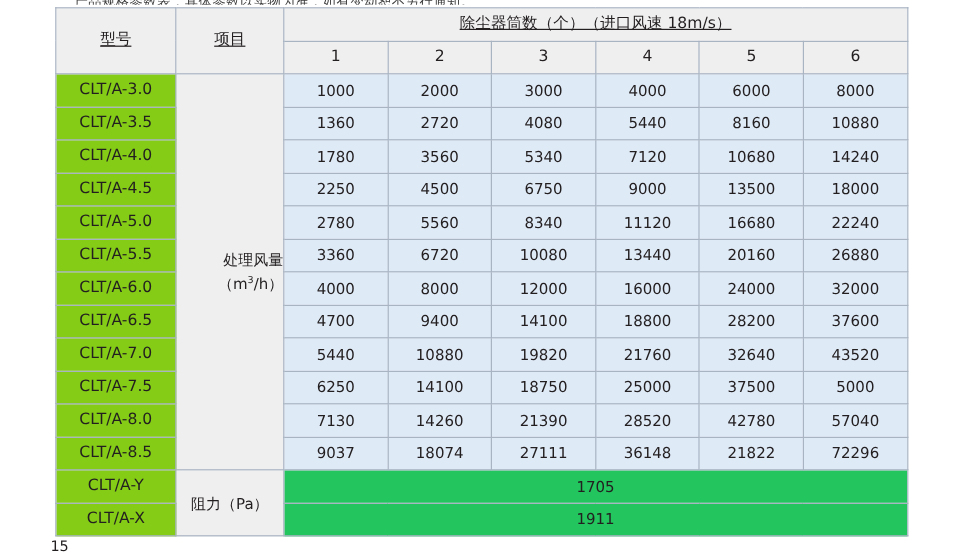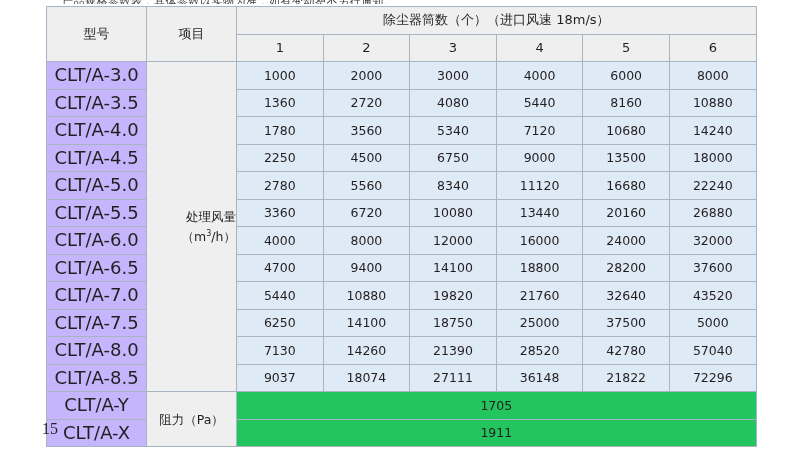--- a/index.html
+++ b/index.html
@@ -55,24 +55,25 @@
   .col-model   { width: 100px; }
   .col-item    { width: 90px; }
   .col-num     { width: 86.6px; }
 
   .hdr {
     background: #efefef;
     font-size: 13px;
   }
   .hdr-top {
     height: 28px;
+    text-decoration: underline;
   }
   .cell-model {
-    background: #c4b5fd;
-    font-size: 18px;
+    background: #84cc16;
+    font-size: 13px;
     text-align: center;
   }
   .cell-item {
     background: #efefef;
     font-size: 12.5px;
   }
   .cell-data {
     background: #dfeaf7;
     font-size: 12.5px;
   }
@@ -85,24 +86,23 @@
     line-height: 1.55;
     text-align: right;
   }
   .unit sup {
     font-size: 8px;
     vertical-align: super;
   }
   .page-number {
     position: absolute;
     left: 42px;
-    top: 420px;
-    font-size: 16px;
+    top: 448px;
+    font-size: 12px;
     color: #231f20;
-    font-family: Liberation Serif, serif;
   }
 </style>
 </head>
 <body>
 
 <div class="page">
 
   <div class="clipped-text">产品规格参数表，具体参数以实物为准，如有变动恕不另行通知。</div>
 
   <table class="spec">

